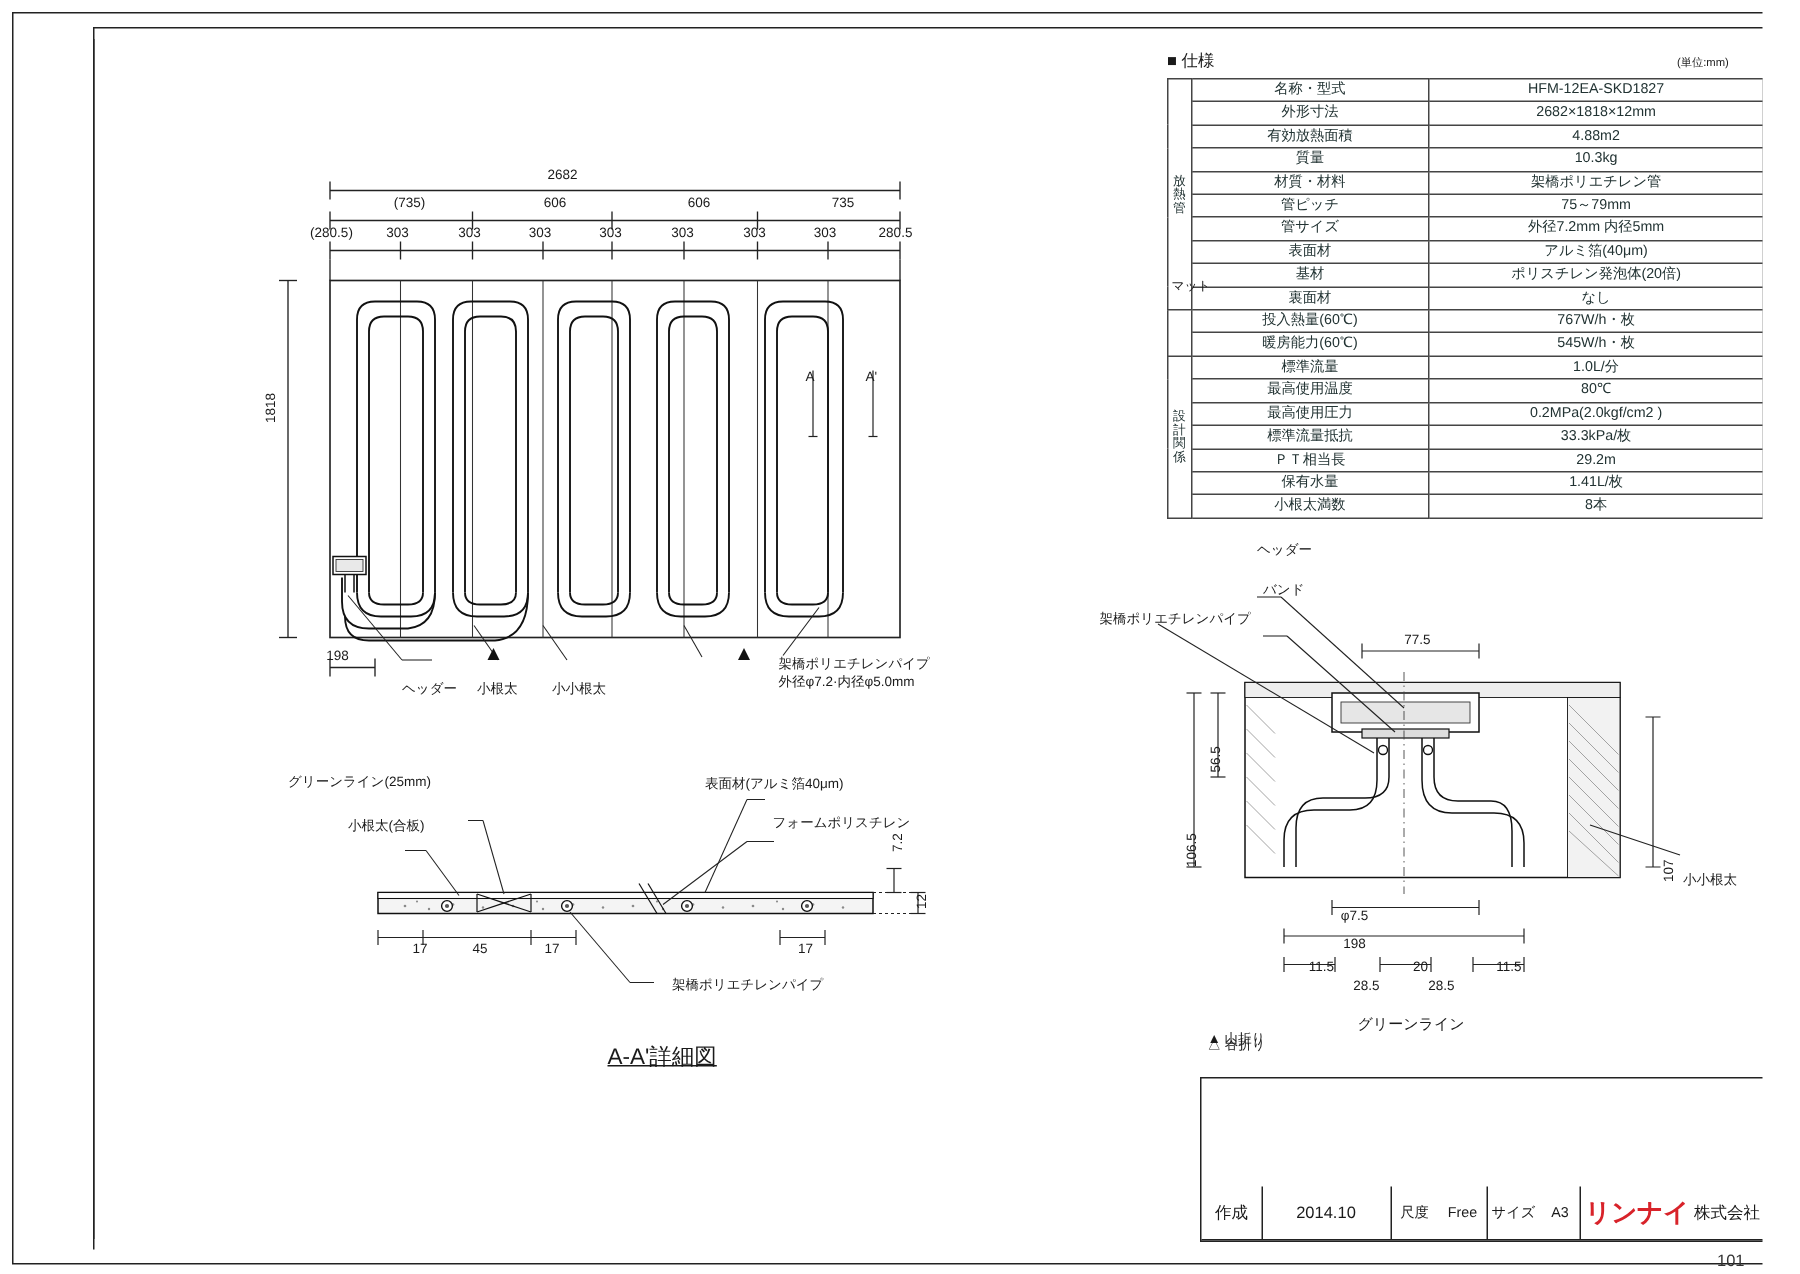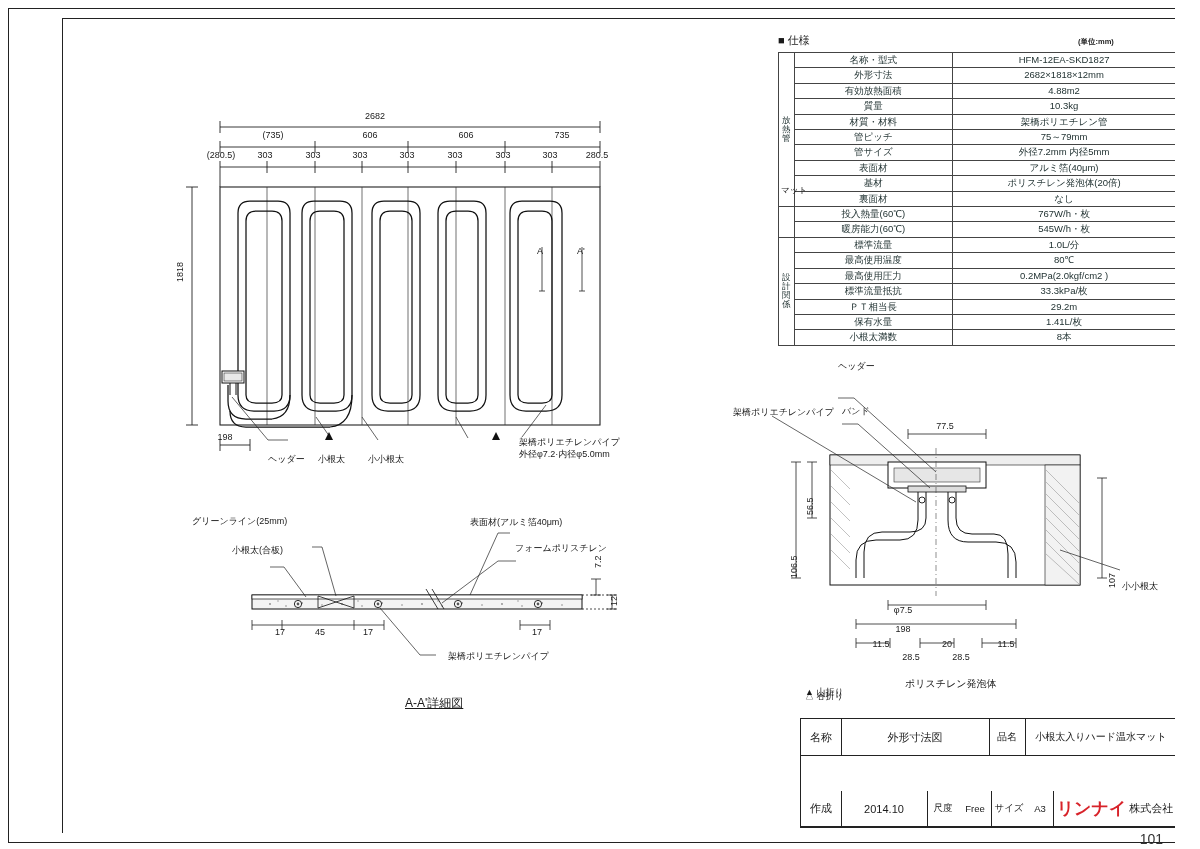--- a/index.html
+++ b/index.html
@@ -10,30 +10,30 @@
   .frame-tab{position:absolute;left:8px;top:26px;width:54px;height:800px;border-right:1px solid #222;}
   .lbl{position:absolute;white-space:nowrap;font-size:9px;line-height:1;}
   .lbl.c{text-align:center;}
   
   #spec{position:absolute;left:778px;top:52px;width:398px;border-collapse:collapse;font-size:9.5px;}
   #spec td{border:0.8px solid #444;padding:0 2px;height:14.4px;line-height:14.4px;text-align:center;color:#233;}
   #spec td.grp{width:14px;font-size:8.5px;line-height:1.05;padding:0;}
   #spec td.nm{width:148px;}
   #spec td.vl{width:210px;}
   .spec-title{position:absolute;left:778px;top:33px;font-size:11px;}
-  .spec-unit{position:absolute;left:1078px;top:37px;font-size:7.5px;font-weight:bold;}
+  .spec-unit{position:absolute;left:1118px;top:37px;font-size:7.5px;}
   
   #titleblock{position:absolute;left:800px;top:718px;width:376px;height:108px;border:1px solid #222;}
   #titleblock .row{position:absolute;left:0;width:376px;border-bottom:1px solid #222;}
   #tb-r1{top:0;height:36px;}
   #tb-r2{top:36px;height:36px;}
   #tb-r3{top:72px;height:35px;border-bottom:none;}
   .cellv{position:absolute;top:0;height:100%;border-right:1px solid #222;display:flex;align-items:center;justify-content:center;font-size:11px;}
   .rinnai{color:#d8232a;font-weight:bold;font-size:17px;letter-spacing:0px;}
-  .sheetno{position:absolute;right:12px;bottom:2px;font-size:14px;color:#333;margin-top:14px;}
+  .sheetno{position:absolute;right:12px;bottom:2px;font-size:11px;color:#333;margin-top:14px;}
   svg{position:absolute;left:0;top:0;overflow:visible;}
   .tri{width:0;height:0;border-left:4.5px solid transparent;border-right:4.5px solid transparent;border-bottom:8px solid #111;position:absolute;}
   .tri-o{width:0;height:0;border-left:4.5px solid transparent;border-right:4.5px solid transparent;border-bottom:8px solid transparent;position:absolute;}
   .tri-o:after{content:"";position:absolute;left:-4.5px;top:0px;width:0;height:0;border-left:4.5px solid transparent;border-right:4.5px solid transparent;border-bottom:8px solid #fff;}
   .underline{text-decoration:underline;}
 </style>
 </head>
 <body>
 
 <div id="sheet">
@@ -365,21 +365,21 @@
   <div class="lbl" style="left:515px;top:544px;">フォームポリスチレン</div>
   <div class="lbl" style="left:448px;top:652px;">架橋ポリエチレンパイプ</div>
 
   <div class="lbl c" style="left:270px;top:628px;width:20px;">17</div>
   <div class="lbl c" style="left:310px;top:628px;width:20px;">45</div>
   <div class="lbl c" style="left:358px;top:628px;width:20px;">17</div>
   <div class="lbl c" style="left:527px;top:628px;width:20px;">17</div>
   <div class="lbl" style="left:594px;top:568px;transform:rotate(-90deg);transform-origin:left top;">7.2</div>
   <div class="lbl" style="left:610px;top:606px;transform:rotate(-90deg);transform-origin:left top;">12</div>
 
-  <div class="lbl underline" style="left:405px;top:697px;font-size:12px;">A-A'詳細図</div>
+  <div class="lbl underline" style="left:405px;top:697px;font-size:15px;">A-A'詳細図</div>
 
   <svg width="400" height="300" style="left:790px;top:400px;">
 
     <rect x="40" y="55" width="250" height="130" fill="#ffffff" stroke="#111" stroke-width="1"></rect>
 
     <g stroke="#999" stroke-width="0.6">
       <rect x="40" y="55" width="250" height="10" fill="#eeeeee" stroke="#111"></rect>
       <rect x="255" y="65" width="35" height="120" fill="#f2f2f2" stroke="#111"></rect>
       <line x1="256" y1="70" x2="289" y2="103"></line>
         <line x1="256" y1="82" x2="289" y2="115"></line>
@@ -454,48 +454,42 @@
       <line x1="146" y1="72" x2="64" y2="-2"></line>
       <line x1="64" y1="-2" x2="48" y2="-2"></line>
       <line x1="140" y1="88" x2="68" y2="24"></line>
       <line x1="68" y1="24" x2="52" y2="24"></line>
       <line x1="126" y1="102" x2="-18" y2="16"></line>
       <line x1="270" y1="150" x2="330" y2="170"></line>
     </g>
   </svg>
 
   <div class="lbl" style="left:838px;top:362px;">ヘッダー</div>
-  <div class="lbl" style="left:842px;top:407px;text-align:center;">バンド</div>
+  <div class="lbl" style="left:842px;top:389px;text-align:center;">バンド</div>
   <div class="lbl" style="left:733px;top:408px;">架橋ポリエチレンパイプ</div>
   <div class="lbl" style="left:1122px;top:582px;">小小根太</div>
 
   <div class="lbl c" style="left:925px;top:422px;width:40px;">77.5</div>
   <div class="lbl" style="left:806px;top:515px;transform:rotate(-90deg);transform-origin:left top;">56.5</div>
   <div class="lbl" style="left:790px;top:578px;transform:rotate(-90deg);transform-origin:left top;">106.5</div>
   <div class="lbl" style="left:1108px;top:588px;transform:rotate(-90deg);transform-origin:left top;">107</div>
   <div class="lbl c" style="left:883px;top:606px;width:40px;">φ7.5</div>
   <div class="lbl c" style="left:883px;top:625px;width:40px;">198</div>
   <div class="lbl c" style="left:866px;top:640px;width:30px;">11.5</div>
   <div class="lbl c" style="left:932px;top:640px;width:30px;">20</div>
   <div class="lbl c" style="left:991px;top:640px;width:30px;">11.5</div>
   <div class="lbl c" style="left:896px;top:653px;width:30px;">28.5</div>
   <div class="lbl c" style="left:946px;top:653px;width:30px;">28.5</div>
 
-  <div class="lbl" style="left:905px;top:679px;font-size:10px;">ポリスチレン発泡体</div>
+  <div class="lbl" style="left:905px;top:679px;font-size:10px;">グリーンライン</div>
 
   <div class="lbl" style="left:805px;top:675px;margin-top:13px;">▲ 山折り</div>
   <div class="lbl" style="left:805px;top:692px;">△ 谷折り</div>
 
   <div id="titleblock">
-    <div class="row" id="tb-r1">
-      <div class="cellv" style="left:0;width:40px;">名称</div>
-      <div class="cellv" style="left:40px;width:148px;">外形寸法図</div>
-      <div class="cellv" style="left:188px;width:36px;font-size:10px;">品名</div>
-      <div class="cellv" style="left:224px;width:152px;border-right:none;font-size:10px;">小根太入りハード温水マット</div>
-    </div>
     <div class="row" id="tb-r3">
       <div class="cellv" style="left:0;width:40px;">作成</div>
       <div class="cellv" style="left:40px;width:86px;">2014.10</div>
       <div class="cellv" style="left:126px;width:32px;font-size:9.5px;border-right:none;">尺度</div>
       <div class="cellv" style="left:158px;width:32px;font-size:9.5px;">Free</div>
       <div class="cellv" style="left:190px;width:36px;font-size:9.5px;border-right:none;">サイズ</div>
       <div class="cellv" style="left:226px;width:26px;font-size:9.5px;">A3</div>
       <div class="cellv" style="left:252px;width:124px;border-right:none;">
         <span class="rinnai">リンナイ</span>
         <span style="font-size:11px;margin-left:3px;">株式会社</span>

